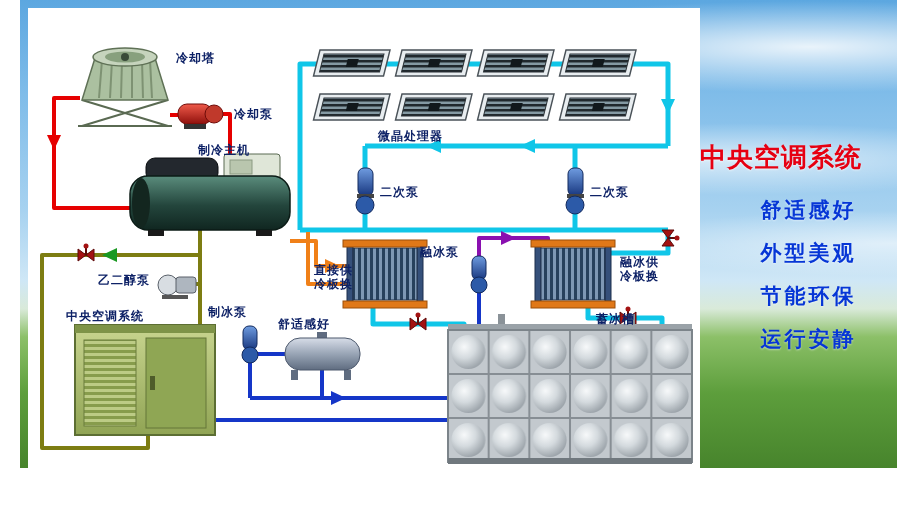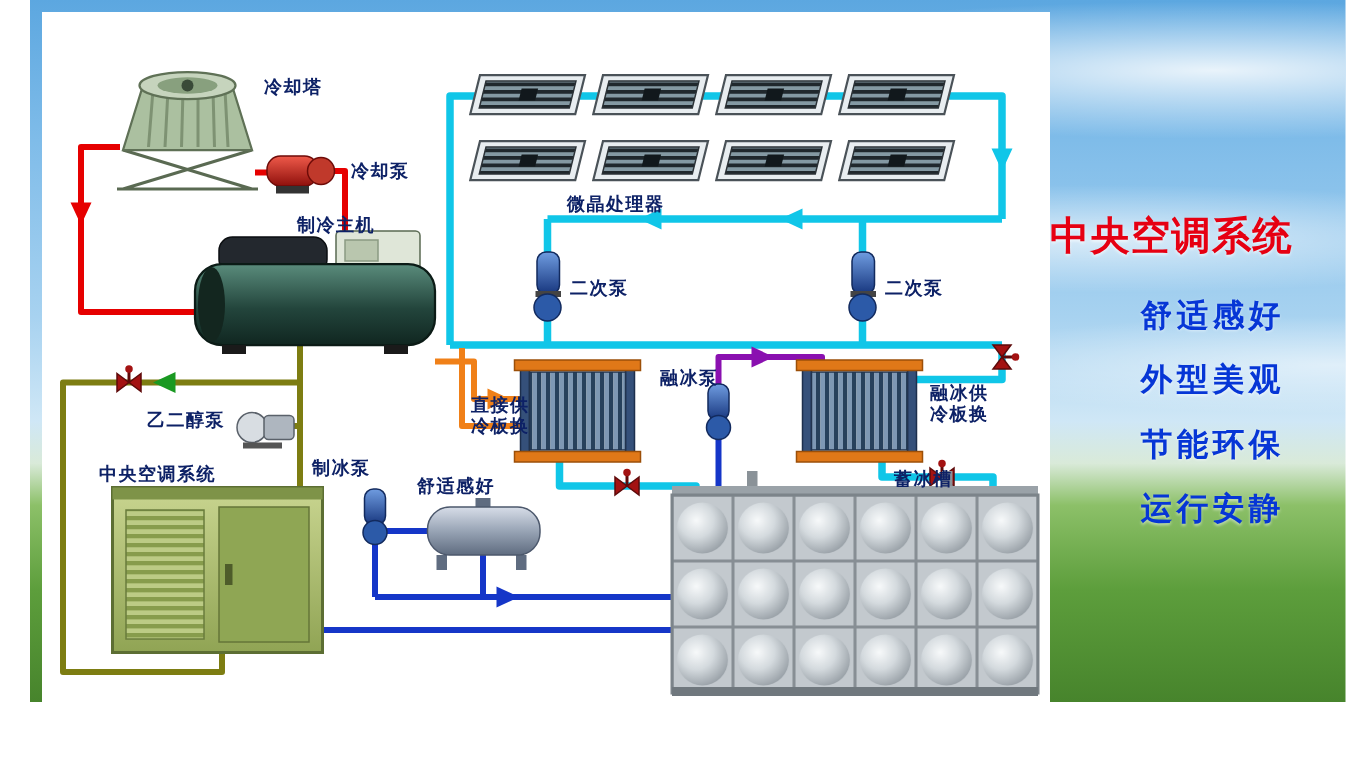--- a/index.html
+++ b/index.html
@@ -247,21 +247,21 @@
         <rect x="420" y="450" width="244" height="6" fill="#70787e"></rect>
       </g>
     </svg>
 
     <div class="lbl" style="left:148px;top:44px">冷却塔</div>
     <div class="lbl" style="left:206px;top:100px">冷却泵</div>
     <div class="lbl" style="left:170px;top:136px">制冷主机</div>
     <div class="lbl" style="left:350px;top:122px">微晶处理器</div>
     <div class="lbl" style="left:352px;top:178px">二次泵</div>
     <div class="lbl" style="left:562px;top:178px">二次泵</div>
-    <div class="lbl" style="left:412px;top:238px">融冰泵</div>
+    <div class="lbl" style="left:392px;top:238px">融冰泵</div>
     <div class="lbl" style="left:286px;top:256px">直接供</div>
     <div class="lbl" style="left:286px;top:270px">冷板换</div>
     <div class="lbl" style="left:592px;top:248px">融冰供</div>
     <div class="lbl" style="left:592px;top:262px">冷板换</div>
     <div class="lbl" style="left:70px;top:266px">乙二醇泵</div>
     <div class="lbl" style="left:180px;top:298px">制冰泵</div>
     <div class="lbl" style="left:38px;top:302px">中央空调系统</div>
     <div class="lbl" style="left:250px;top:310px">舒适感好</div>
     <div class="lbl" style="left:568px;top:305px">蓄冰槽</div>
   </div>

